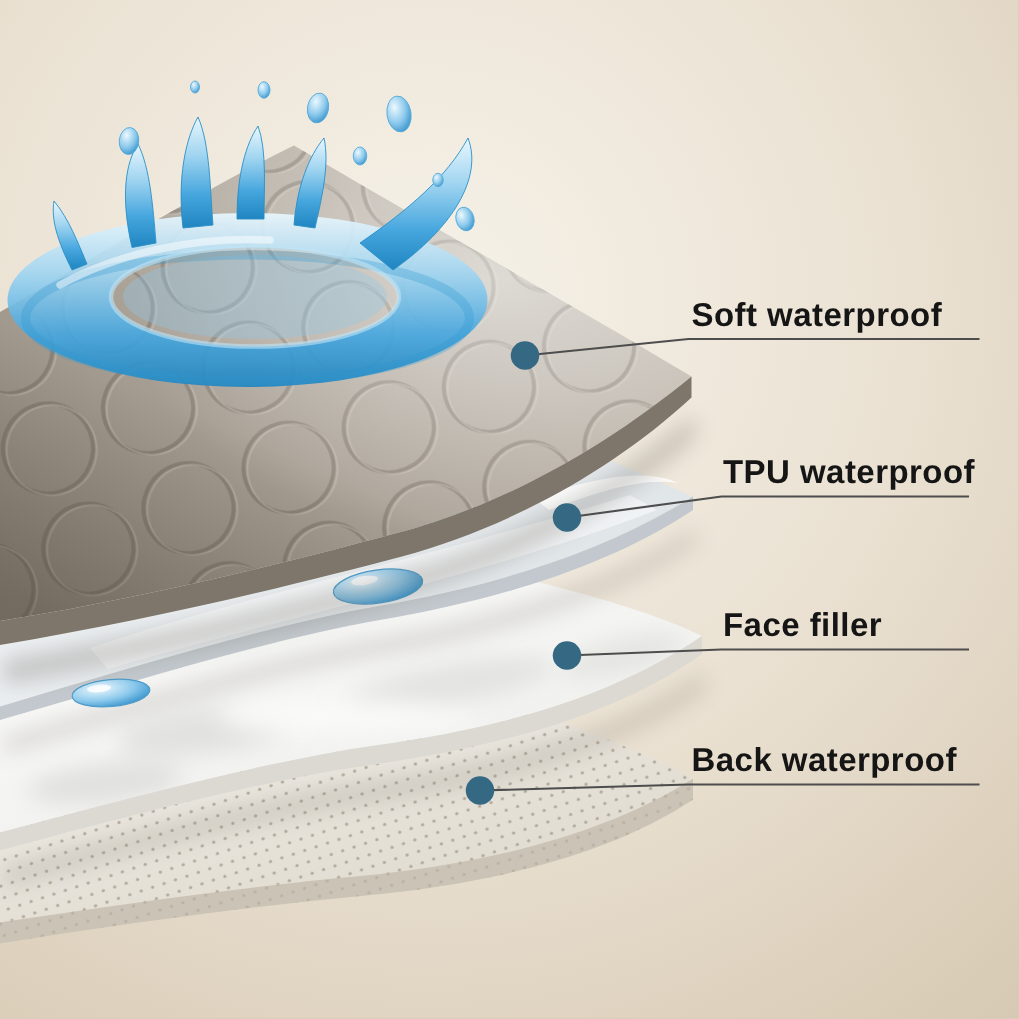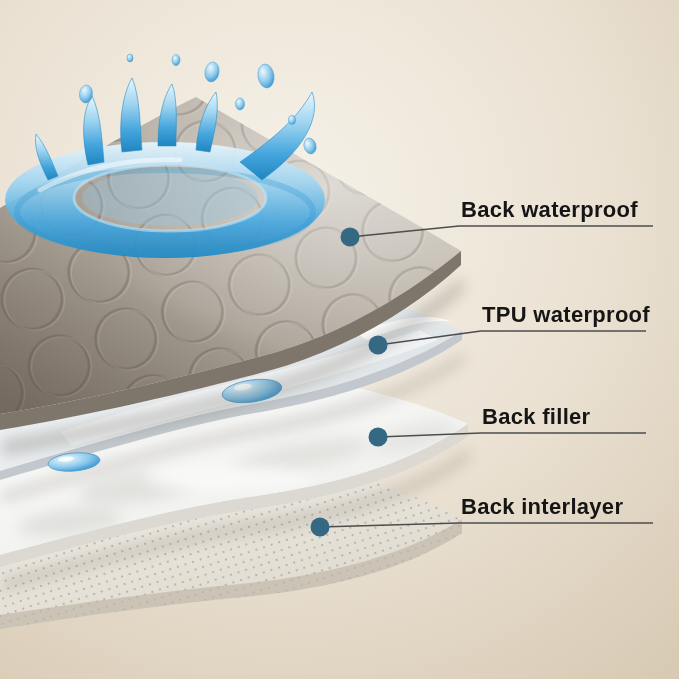--- a/index.html
+++ b/index.html
@@ -163,18 +163,18 @@
       <path d="M 320 527 L 459 523 L 653 523" stroke="#4d4d4d"></path>
     </g>
     <g>
       <circle cx="350" cy="237" r="9.5" fill="#356882"></circle>
       <circle cx="378" cy="345" r="9.5" fill="#356882"></circle>
       <circle cx="378" cy="437" r="9.5" fill="#356882"></circle>
       <circle cx="320" cy="527" r="9.5" fill="#356882"></circle>
     </g>
   </svg>
 
-  <div class="callout-label" style="left:461px; top:197px;">Back waterproof</div>
+  <div class="callout-label" style="left:461px; top:197px;">Soft waterproof</div>
   <div class="callout-label" style="left:482px; top:302px;">TPU waterproof</div>
-  <div class="callout-label" style="left:482px; top:404px;">Back filler</div>
-  <div class="callout-label" style="left:461px; top:494px;">Back interlayer</div>
+  <div class="callout-label" style="left:482px; top:404px;">Face filler</div>
+  <div class="callout-label" style="left:461px; top:494px;">Back waterproof</div>
 
 </div>
 
 </body></html>

